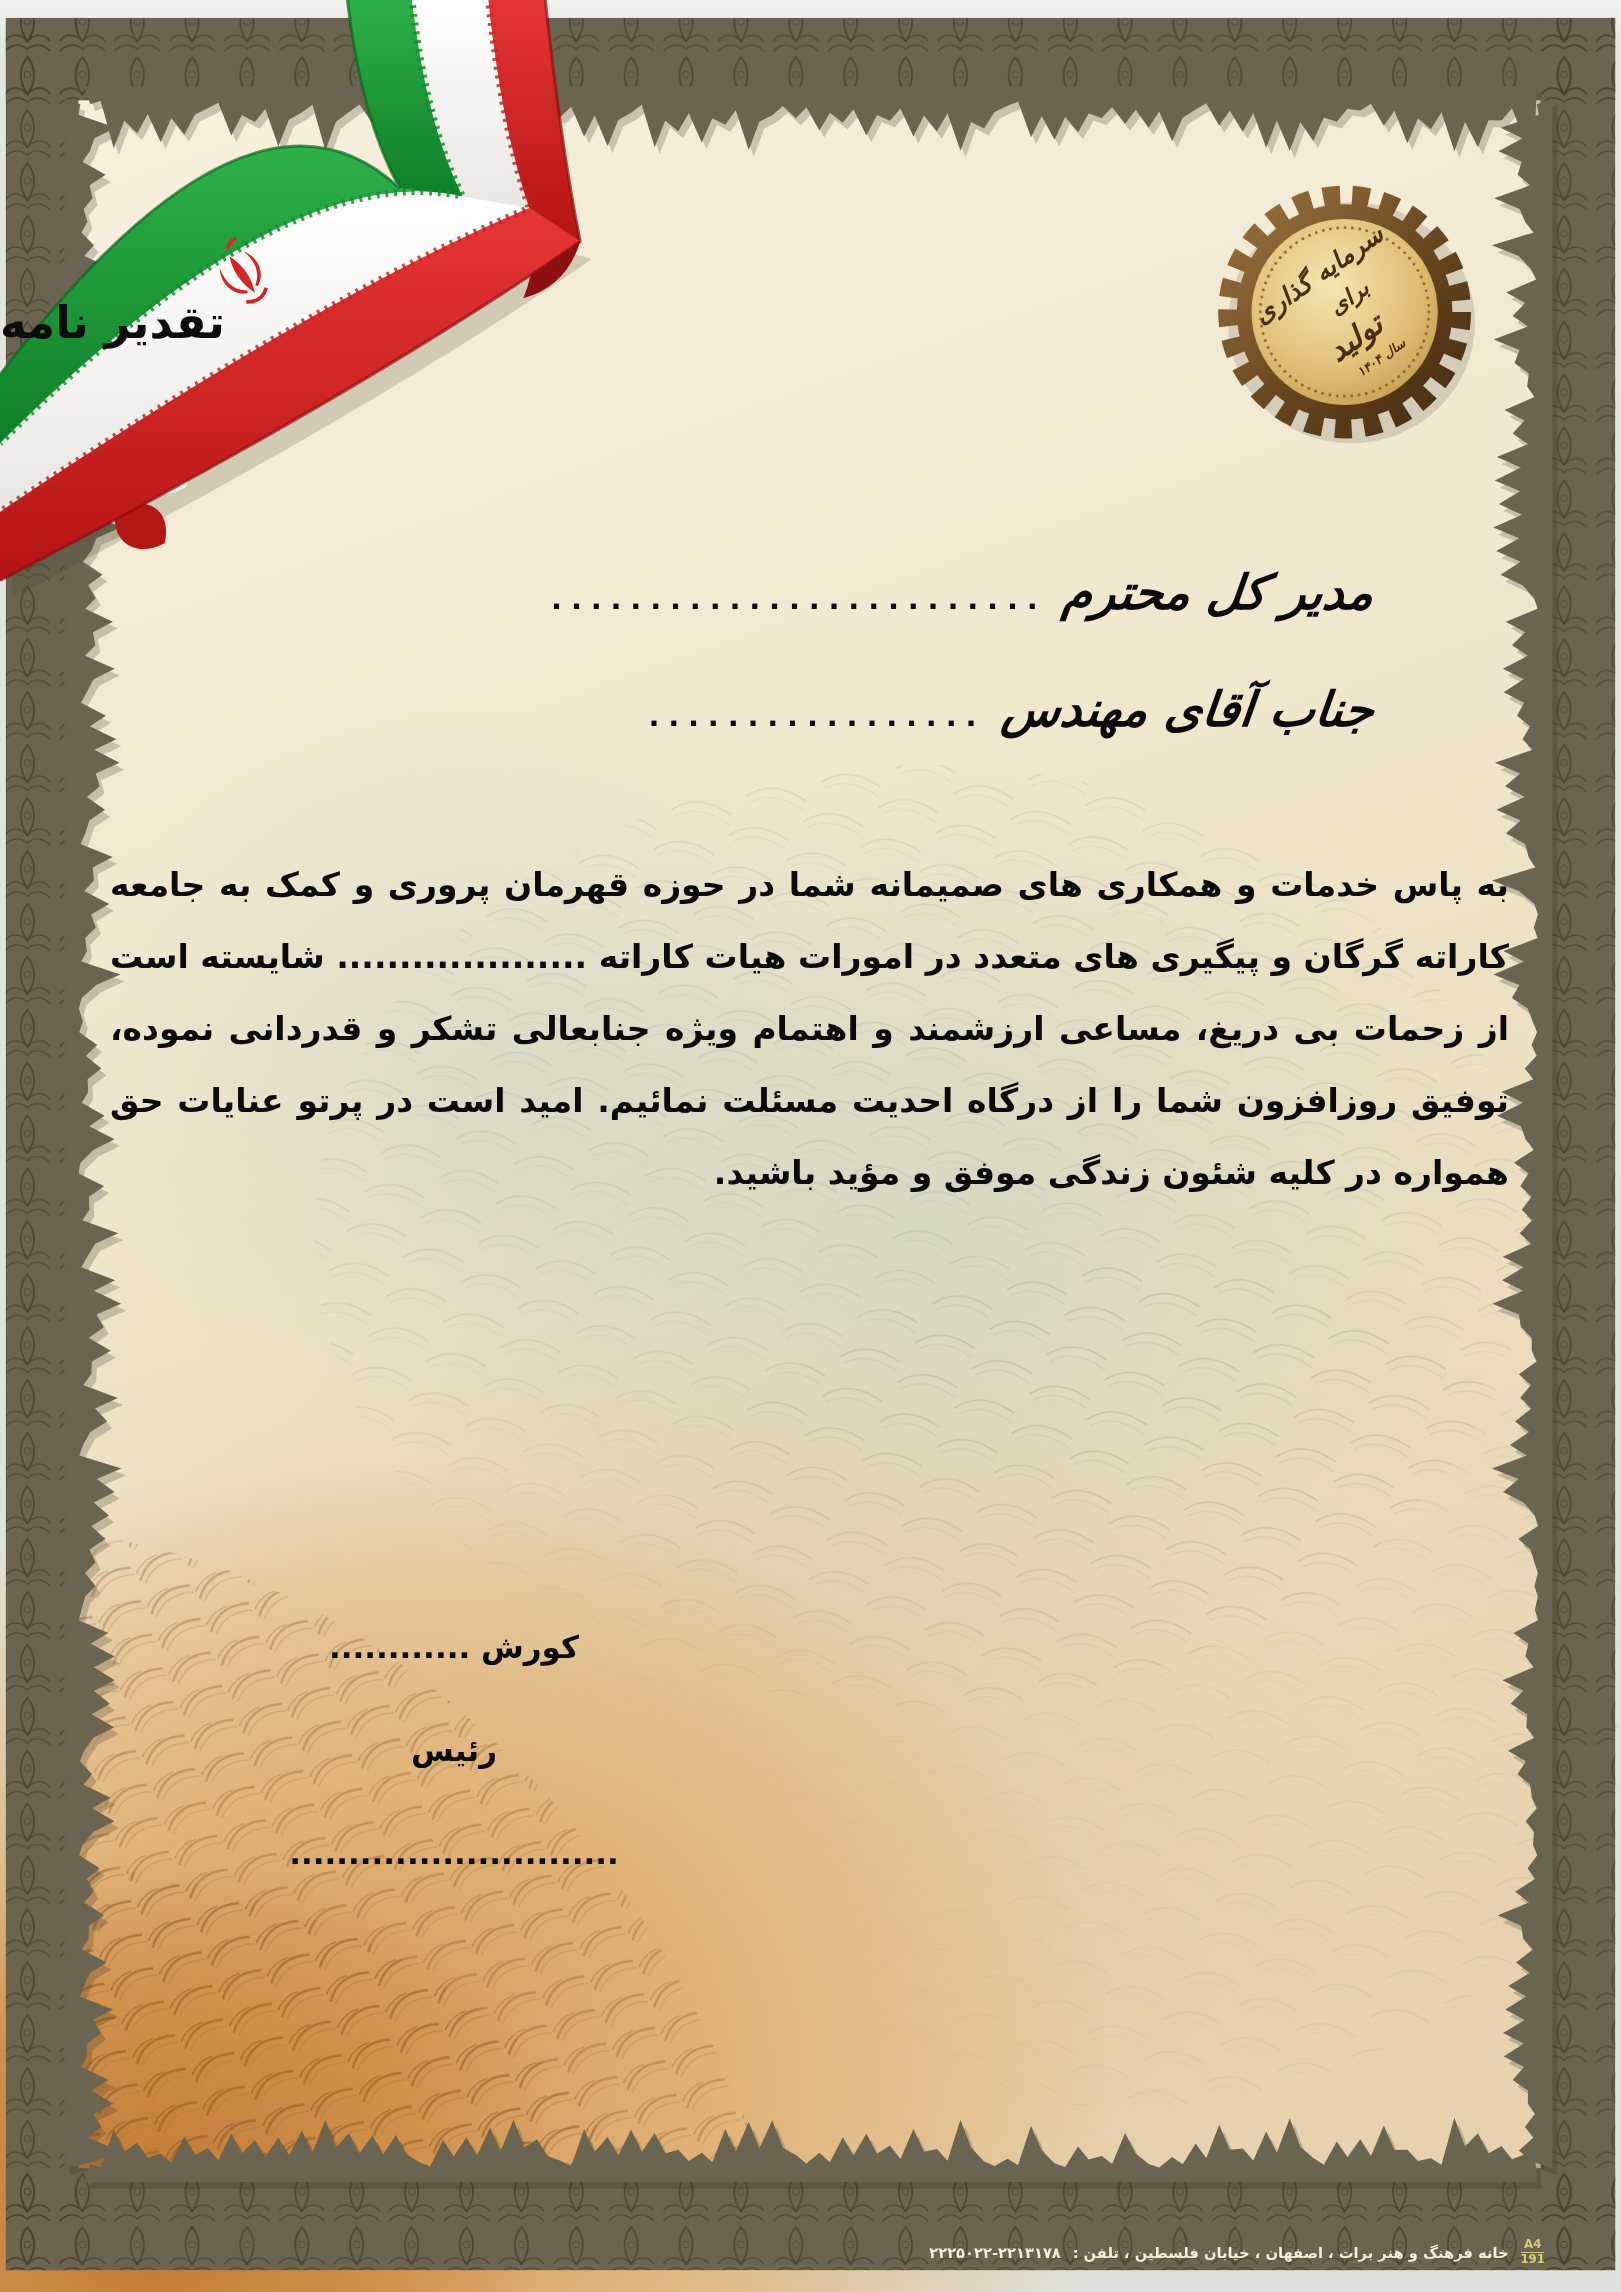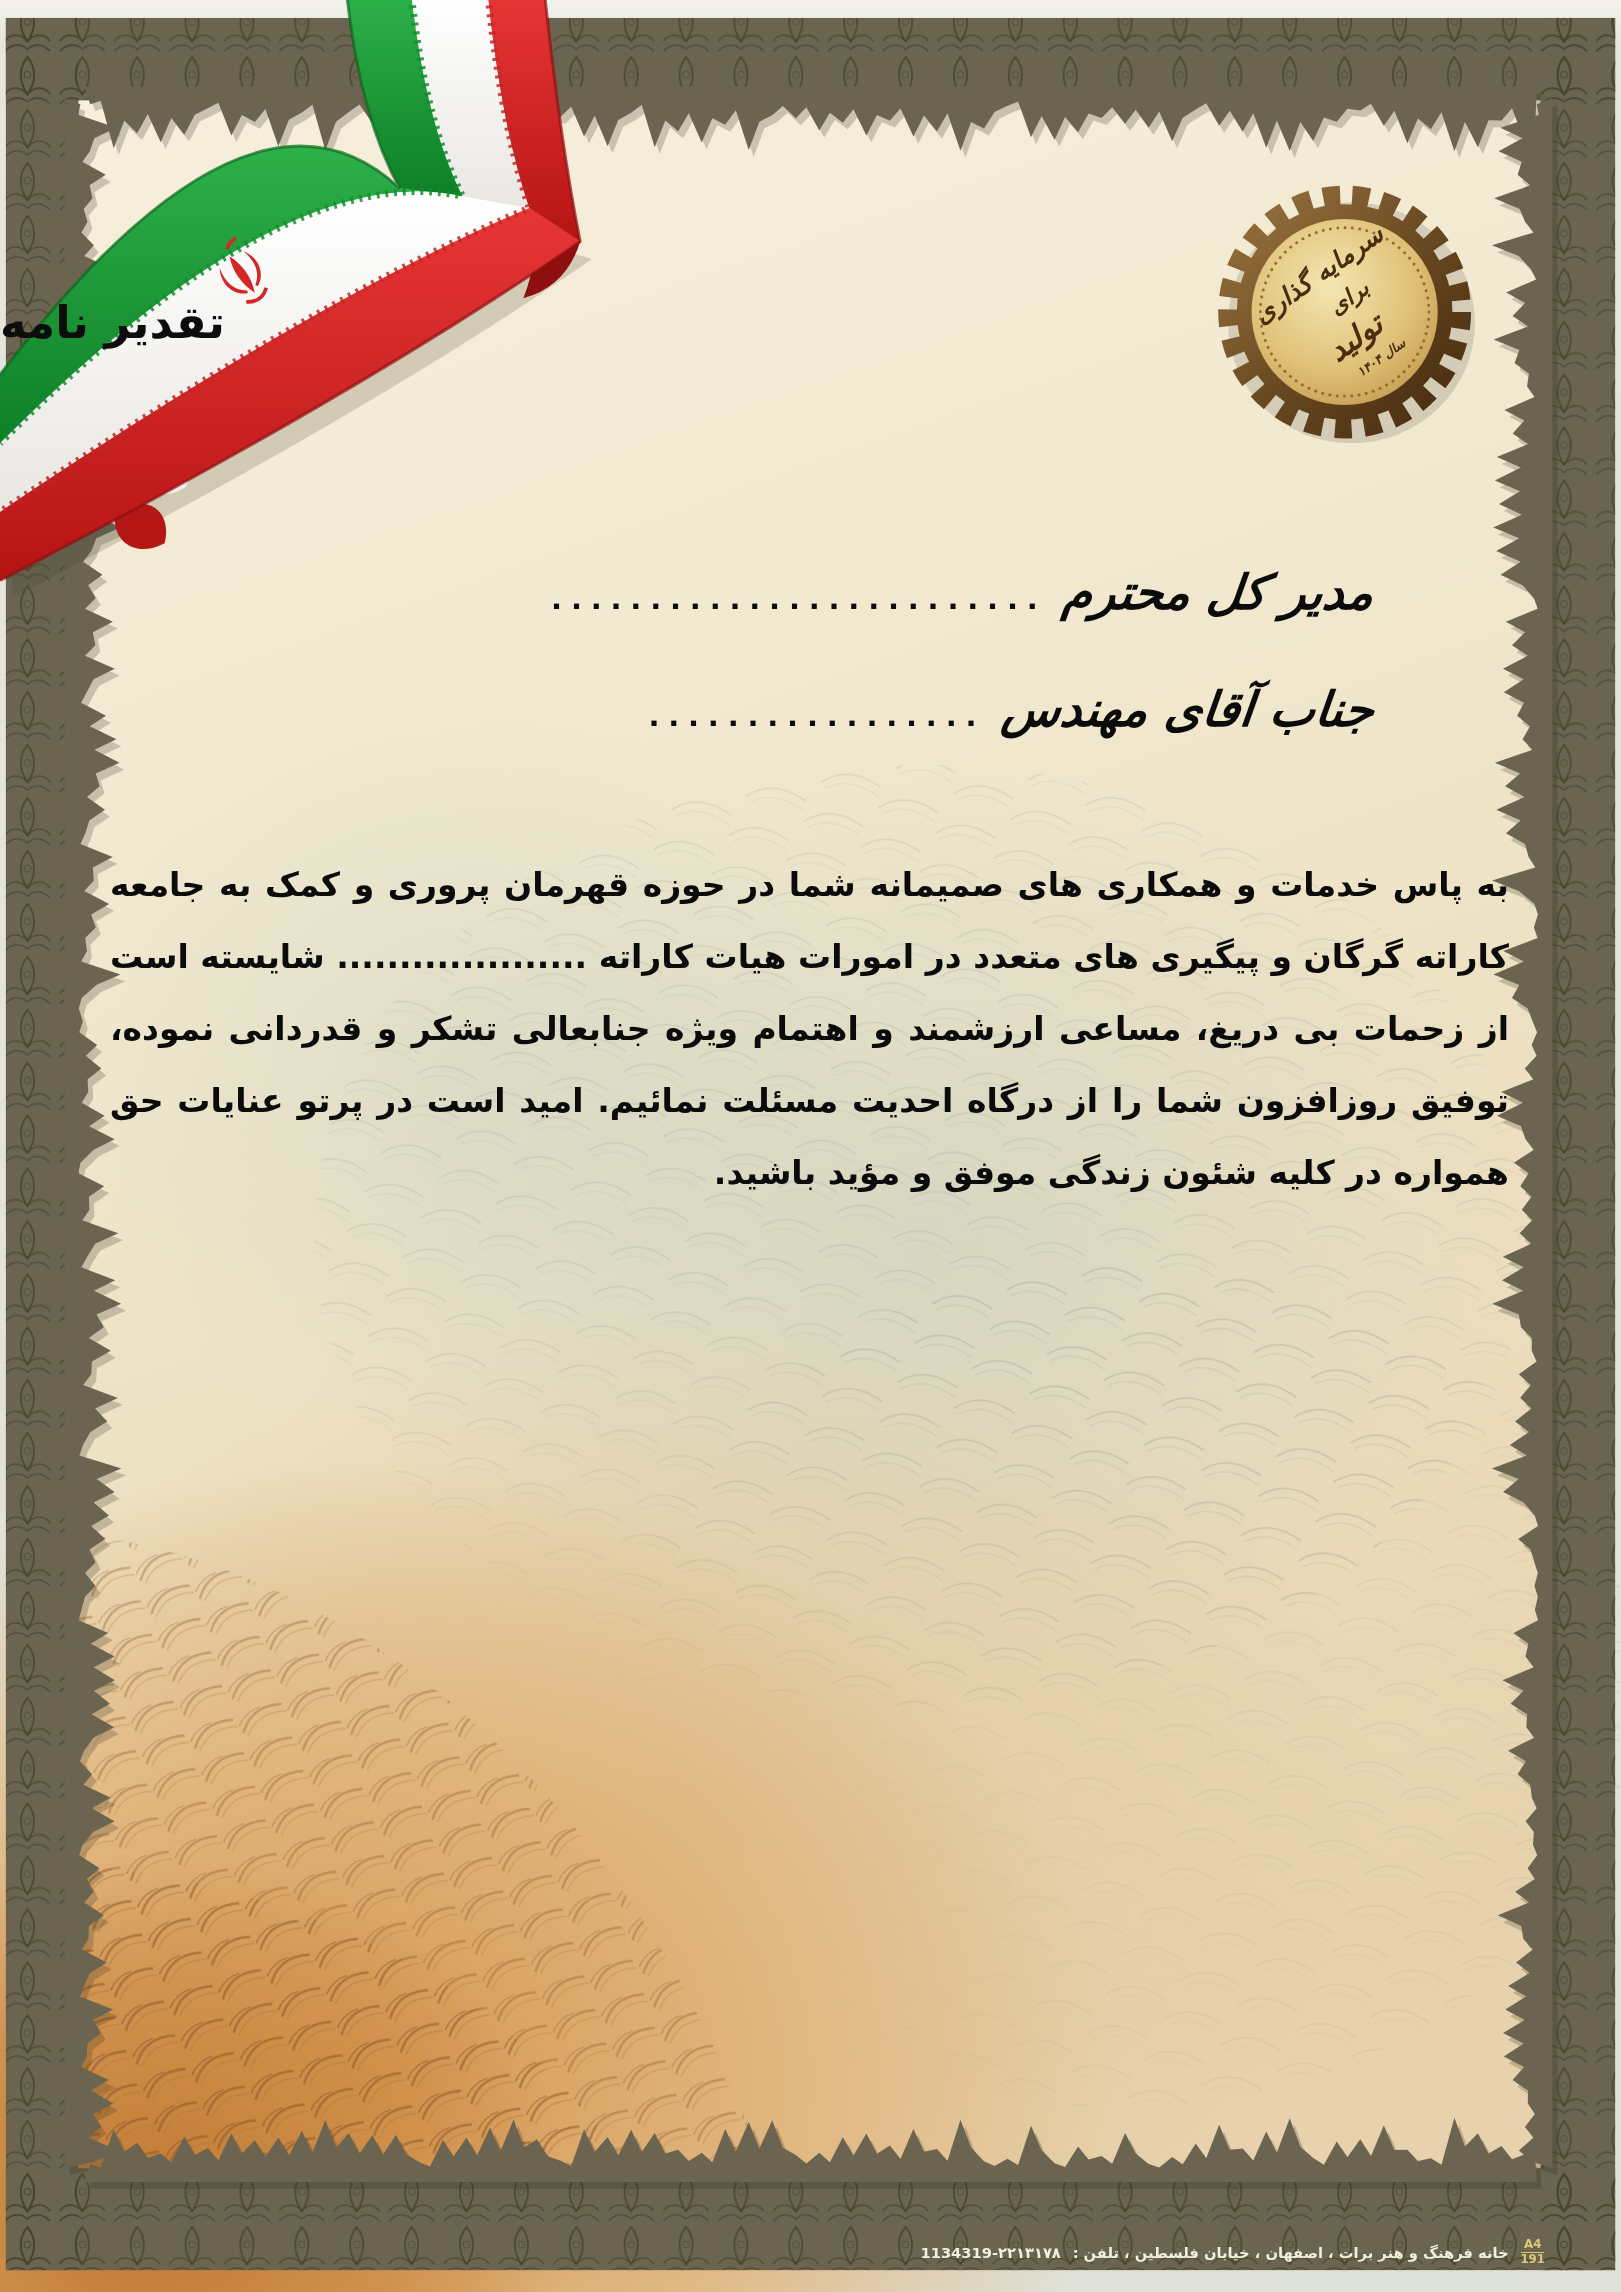--- a/index.html
+++ b/index.html
@@ -171,24 +171,28 @@
 
 <div id="title" class="txt">تقدیر نامه</div>
 
 <div id="recipient" class="txt">
   <div><span class="callig">مدیر کل محترم</span> <span class="dots">.........................</span></div>
   <div><span class="callig">جناب آقای مهندس</span> <span class="dots">.................</span></div>
 </div>
 
 <div id="para1" class="txt">به پاس خدمات و همکاری های صمیمانه شما در حوزه قهرمان پروری و کمک به جامعه کاراته گرگان و پیگیری های متعدد در امورات هیات کاراته .................... شایسته است از زحمات بی دریغ، مساعی ارزشمند و اهتمام ویژه جنابعالی تشکر و قدردانی نموده، توفیق روزافزون شما را از درگاه احدیت مسئلت نمائیم. امید است در پرتو عنایات حق همواره در کلیه شئون زندگی موفق و مؤید باشید.</div>
 
+<div id="signature" class="txt">
+  <div>کورش ............</div>
+  <div>رئیس ............................</div>
+</div>
 
 <div id="footer" class="txt">
   <span class="frac">
     <span class="top">A4</span>
     <span>191</span>
   </span>
   <span class="addr">خانه فرهنگ و هنر برات ، اصفهان ، خیابان فلسطین ، تلفن :</span>
-  <span dir="ltr">1134319-۲۲۱۳۱۷۸</span>
+  <span dir="ltr">۲۲۲۵۰۲۲-۲۲۱۳۱۷۸</span>
 </div>
 
 </div>
 
 
 </body></html>

